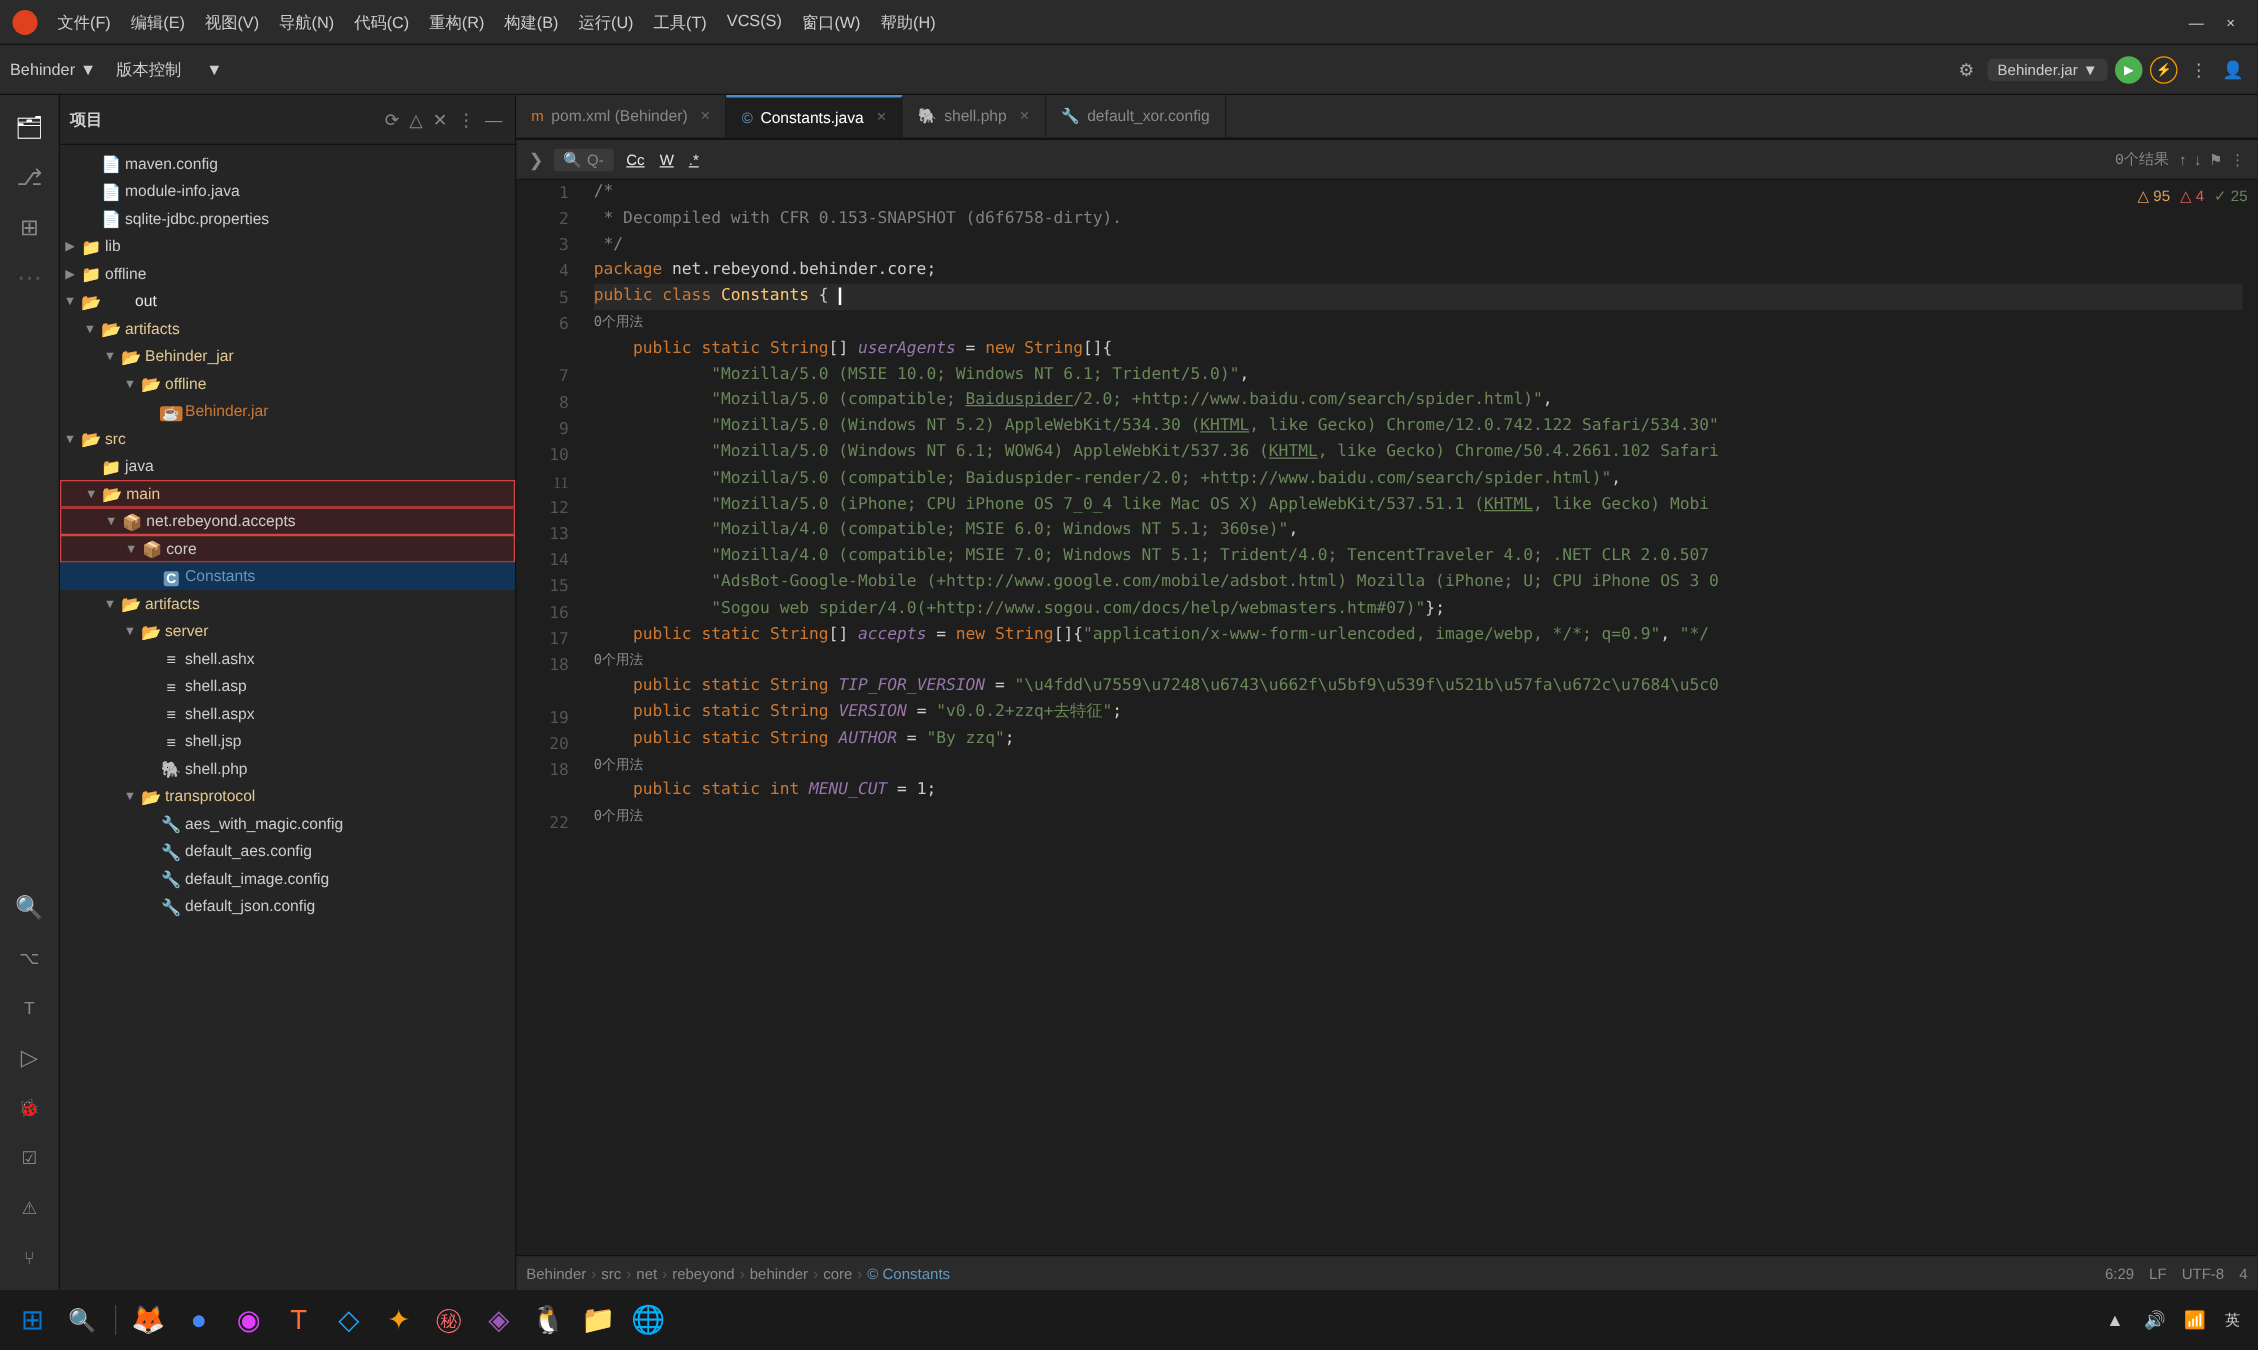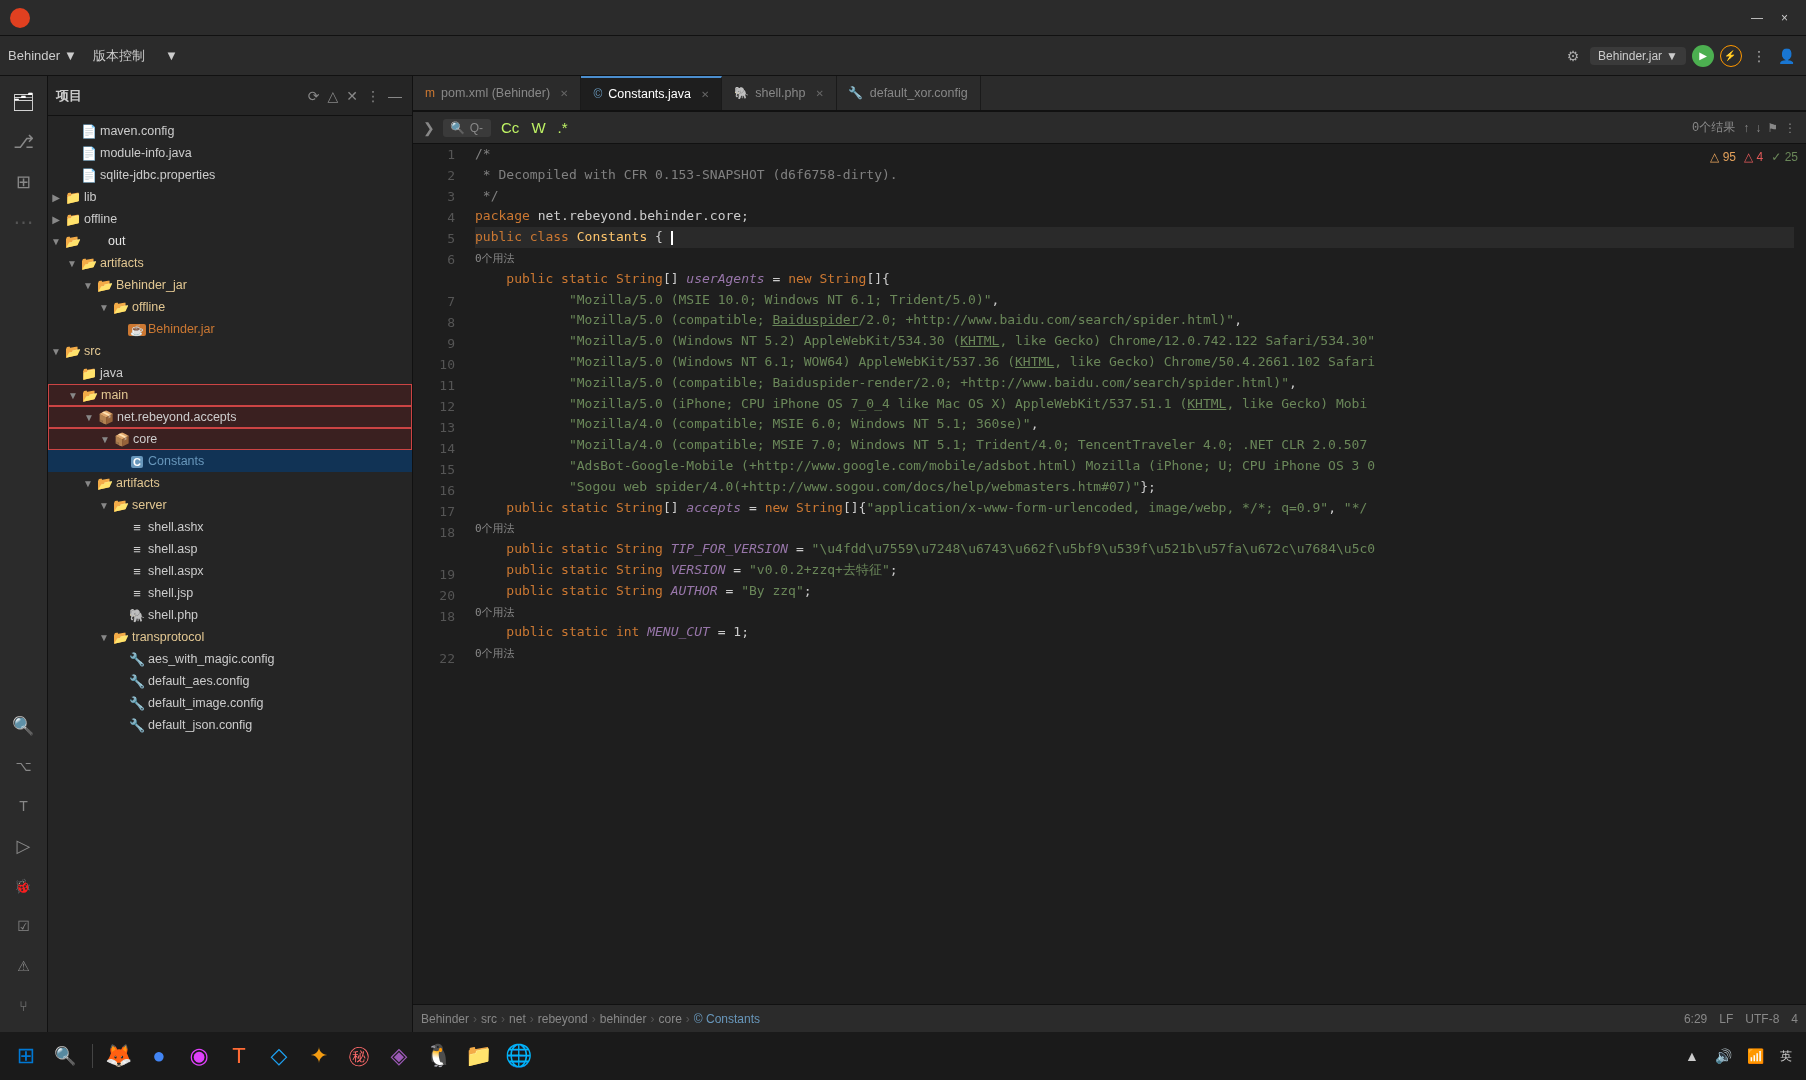--- a/index.html
+++ b/index.html
@@ -232,21 +232,21 @@
     }
     #editor-toolbar .search-btn {
       display: flex; align-items: center; gap: 4px;
       background: #3a3a3a; border-radius: 3px;
       padding: 2px 8px; font-size: 12px; color: #888; cursor: pointer;
     }
     #editor-toolbar .icons {
       display: flex; gap: 4px;
     }
     #editor-toolbar .icons span {
-      font-size: 15px; color: #bef264; cursor: pointer; padding: 2px 4px;
+      font-size: 12px; color: #e5e5e5; cursor: pointer; padding: 2px 4px; text-decoration: underline;
     }
     #editor-toolbar .spacer { flex: 1; }
     #editor-toolbar .results {
       font-size: 12px; color: #888; font-family: Liberation Mono, monospace;
     }
     #editor-toolbar .nav-icons {
       display: flex; gap: 2px;
     }
     #editor-toolbar .nav-icons span {
       font-size: 12px; color: #888; cursor: pointer; padding: 2px;
@@ -343,20 +343,34 @@
     #taskbar .clock {
       font-size: 12px; color: #ccc; text-align: center; line-height: 1.4;
       padding: 2px 6px; cursor: pointer; border-radius: 4px;
     }
   </style>
 </head>
 <body>
 
 <div id="titlebar">
   <div class="logo"></div>
+  <div class="menu-items" id="menu-bar">
+      <span>文件(F)</span>
+      <span>编辑(E)</span>
+      <span>视图(V)</span>
+      <span>导航(N)</span>
+      <span>代码(C)</span>
+      <span>重构(R)</span>
+      <span>构建(B)</span>
+      <span>运行(U)</span>
+      <span>工具(T)</span>
+      <span>VCS(S)</span>
+      <span>窗口(W)</span>
+      <span>帮助(H)</span>
+    </div>
   <div class="spacer"></div>
   <div class="win-controls">
     <span>—</span>
     <span class="close">×</span>
   </div>
 </div>
 
 <div id="toolbar">
   <div class="project-label">
     <span>Behinder</span>
@@ -639,21 +653,21 @@
           <div style="height:21px; line-height:21px;">2</div>
           <div style="height:21px; line-height:21px;">3</div>
           <div style="height:21px; line-height:21px;">4</div>
           <div style="height:21px; line-height:21px;">5</div>
           <div style="height:21px; line-height:21px;">6</div>
           <div style="height:21px; line-height:21px; color:transparent;">.</div>
           <div style="height:21px; line-height:21px;">7</div>
           <div style="height:21px; line-height:21px;">8</div>
           <div style="height:21px; line-height:21px;">9</div>
           <div style="height:21px; line-height:21px;">10</div>
-          <div style="height:21px; line-height:21px;">11</div>
+          <div style="height:21px; line-height:21px;font-family:Liberation Serif, serif;">11</div>
           <div style="height:21px; line-height:21px;">12</div>
           <div style="height:21px; line-height:21px;">13</div>
           <div style="height:21px; line-height:21px;">14</div>
           <div style="height:21px; line-height:21px;">15</div>
           <div style="height:21px; line-height:21px;">16</div>
           <div style="height:21px; line-height:21px;">17</div>
           <div style="height:21px; line-height:21px;">18</div>
           <div style="height:21px; line-height:21px; color:transparent;">.</div>
           <div style="height:21px; line-height:21px;text-align:right;">19</div>
           <div style="height:21px; line-height:21px;">20</div>

